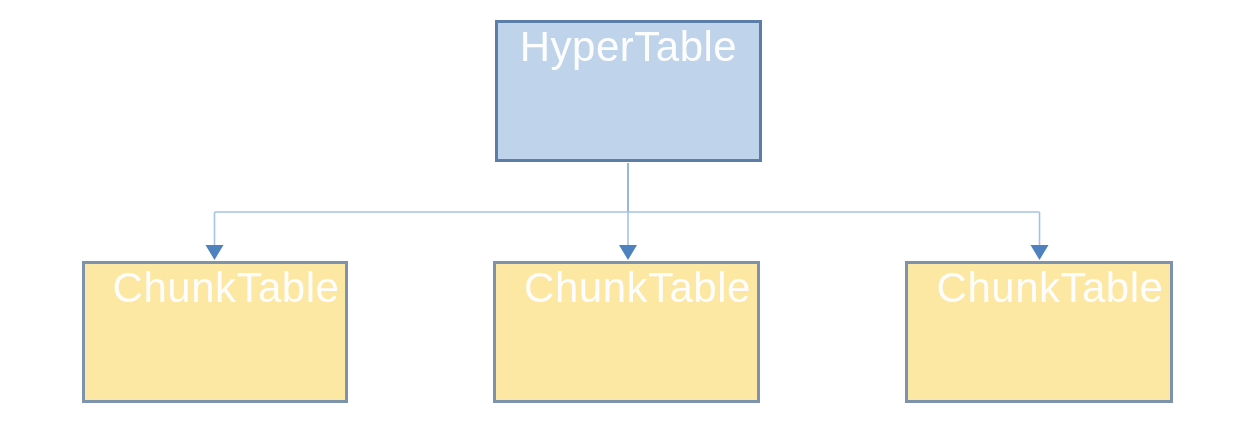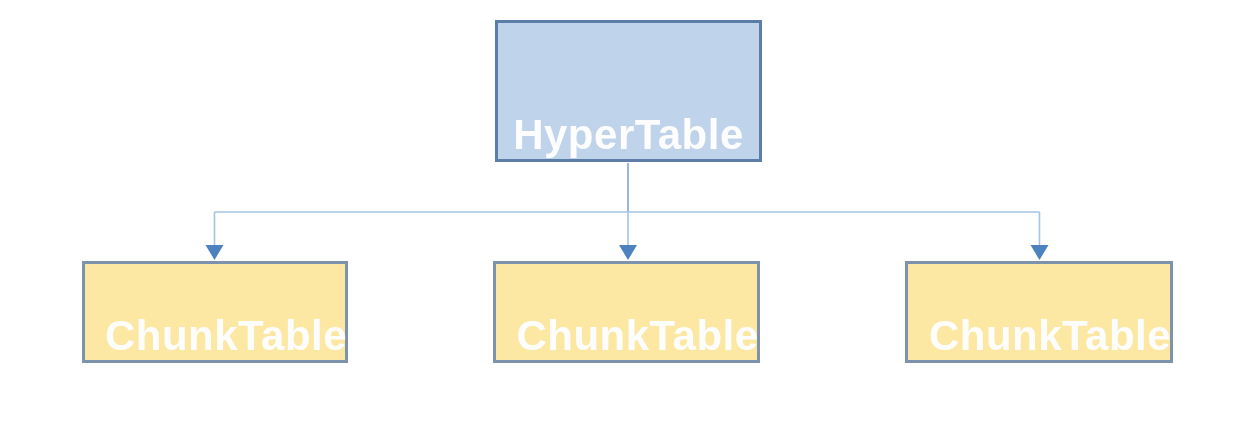--- a/index.html
+++ b/index.html
@@ -39,36 +39,36 @@
   .connector-line.stem{
     stroke:var(--connector-dark);
   }
   .arrowhead{
     fill:var(--arrowhead);
     stroke:none;
   }
   .node{
     position:absolute;
     display:flex;
-    align-items:flex-end;
+    align-items:flex-start;
     justify-content:center;
     box-sizing:border-box;
     font-size:42px;
-    font-weight:700;
+    font-weight:400;
     color:var(--text);
     letter-spacing:0.5px;
     user-select:none;
   }
   .node.root{
     left:495px;top:20px;width:267px;height:142px;
     background:var(--root-fill);
     border:3px solid var(--root-border);
   }
   .node.child{
-    top:261px;width:266px;height:102px;
+    top:261px;width:266px;height:142px;
     background:var(--child-fill);
     border:3px solid var(--child-border);
     padding-left:22px;
   }
   .node.child-1{left:82px;}
   .node.child-2{left:493px;width:267px;}
   .node.child-3{left:905px;width:268px;}
 </style>
 </head>
 <body>

